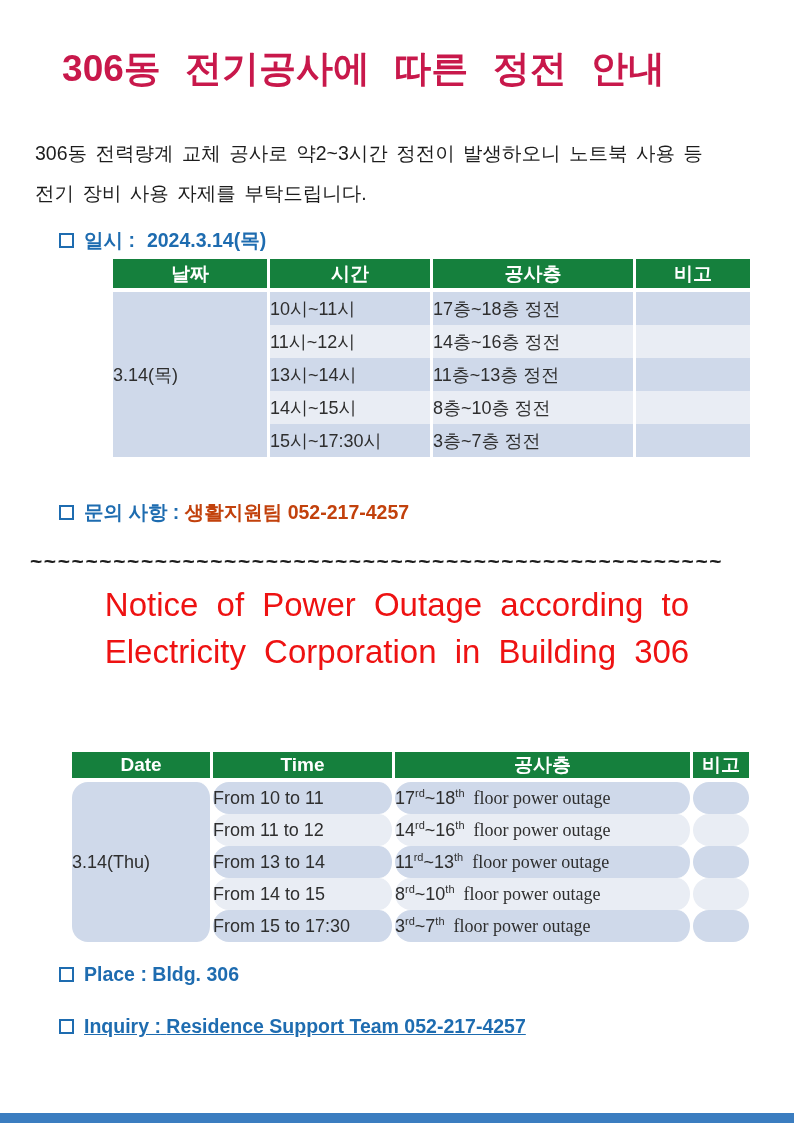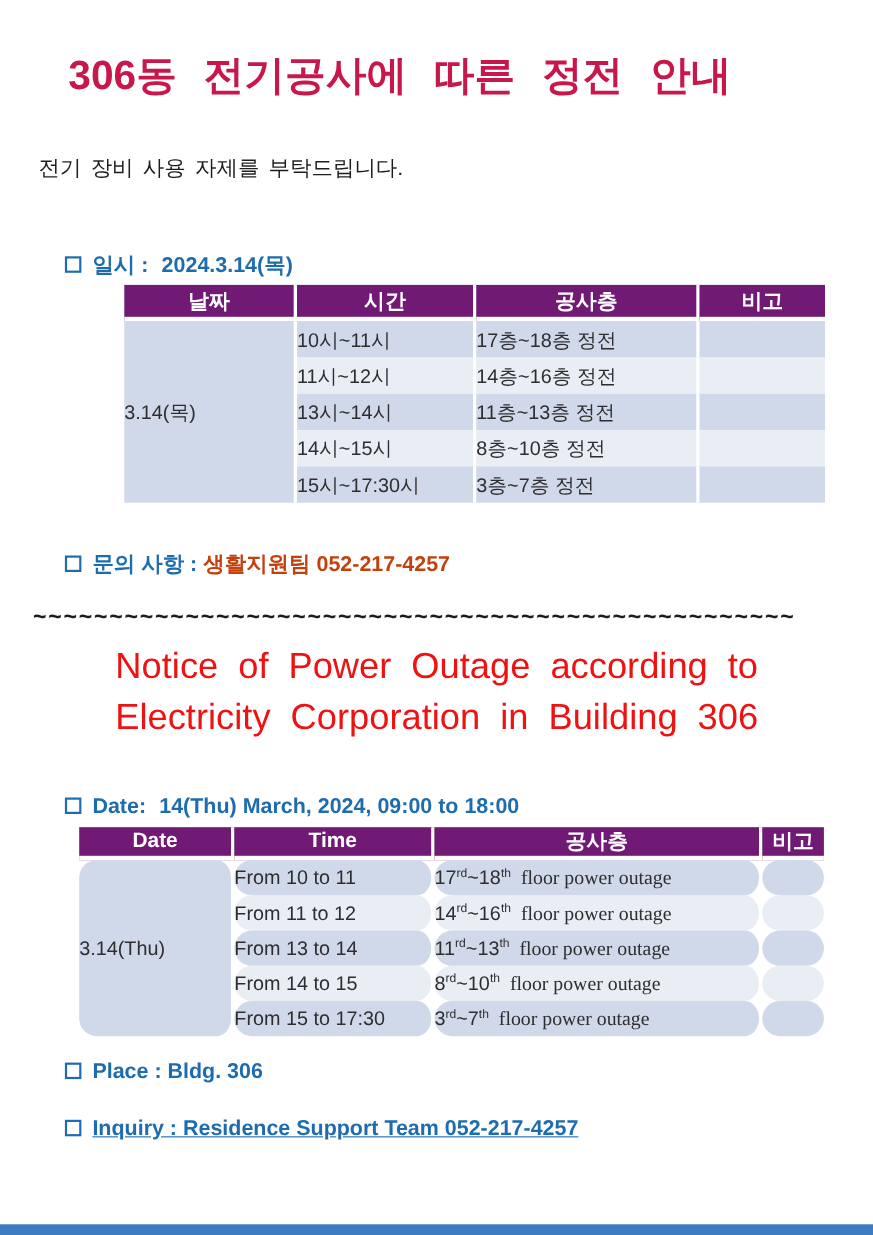--- a/index.html
+++ b/index.html
@@ -50,21 +50,21 @@
   
   .separator {
     position:absolute; top:549px; left:30px; width:740px;
     font-size:21px; font-weight:bold; color:#1c1c1c;
     letter-spacing:1.6px; white-space:nowrap; overflow:hidden;
   }
 
   
   table.notice { border-collapse:separate; border-spacing:0; table-layout:fixed; position:absolute; }
   table.notice th {
-    background:#701a75; color:#ffffff; font-weight:bold; font-size:19px;
+    background:#15803d; color:#ffffff; font-weight:bold; font-size:19px;
     text-align:center; vertical-align:middle;
     border-right:3px solid #ffffff; border-bottom:4px solid #ffffff;
   }
   table.notice td {
     font-size:18px; color:#2e2e2e; vertical-align:middle;
     border-right:3px solid #ffffff;
   }
   table.notice th:last-child, table.notice td:last-child { border-right:none; }
   .band-a td { background:#cfd9ea; }
   .band-b td { background:#e9edf4; }
@@ -87,20 +87,21 @@
   }
 </style>
 </head>
 <body>
 
 <div class="page">
 
   <div class="ko-title">306동 전기공사에 따른 정전 안내</div>
 
   <div class="intro">
+    <div>306동 전력량계 교체 공사로 약2~3시간 정전이 발생하오니 노트북 사용 등</div>
     <div>전기 장비 사용 자제를 부탁드립니다.</div>
   </div>
 
   <div class="bullet-row row-date-ko">
     <span class="sq"></span><span>일시 :</span><span class="val-gap">2024.3.14(목)</span>
   </div>
 
   <table class="notice table-ko">
     <colgroup>
         <col style="width:157px">
@@ -150,23 +151,20 @@
     <span class="sq"></span><span>문의 사항 :</span>&nbsp;<span class="black-part">생활지원팀 052-217-4257</span>
   </div>
 
   <div class="separator">~~~~~~~~~~~~~~~~~~~~~~~~~~~~~~~~~~~~~~~~~~~~~~~~~~</div>
 
   <div class="en-title">
     <div>Notice of Power Outage according to</div>
     <div>Electricity Corporation in Building 306</div>
   </div>
 
-  <div class="bullet-row row-date-en">
-    <span class="sq"></span><span>Date:</span><span class="val-gap">14(Thu) March, 2024, 09:00 to 18:00</span>
-  </div>
 
   <table class="notice table-en">
     <colgroup>
         <col style="width:141px">
         <col style="width:182px">
         <col style="width:298px">
         <col style="width:56px">
       </colgroup>
     <thead>
       <tr>

